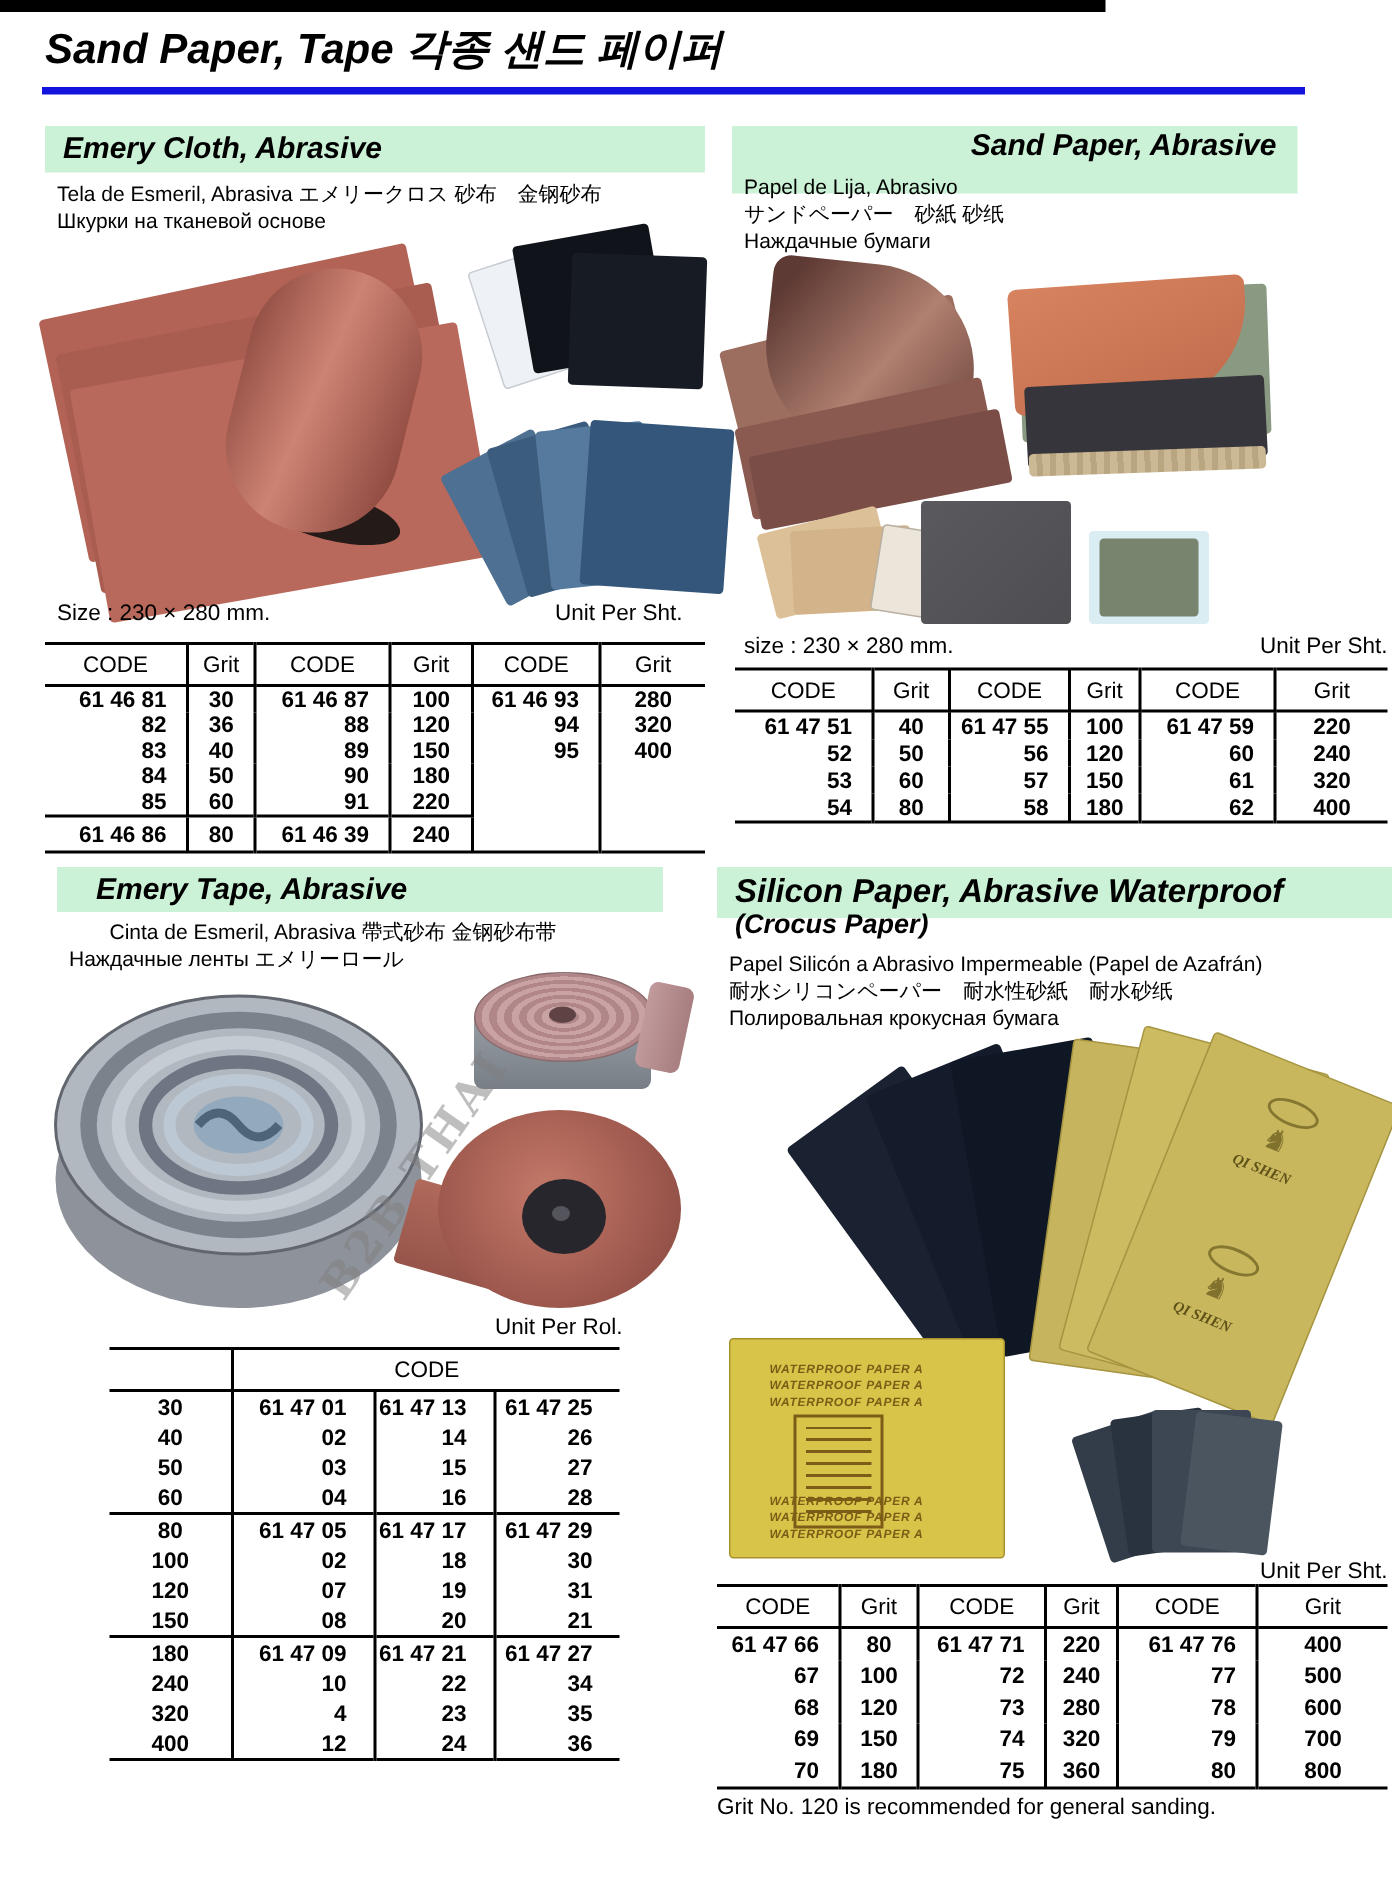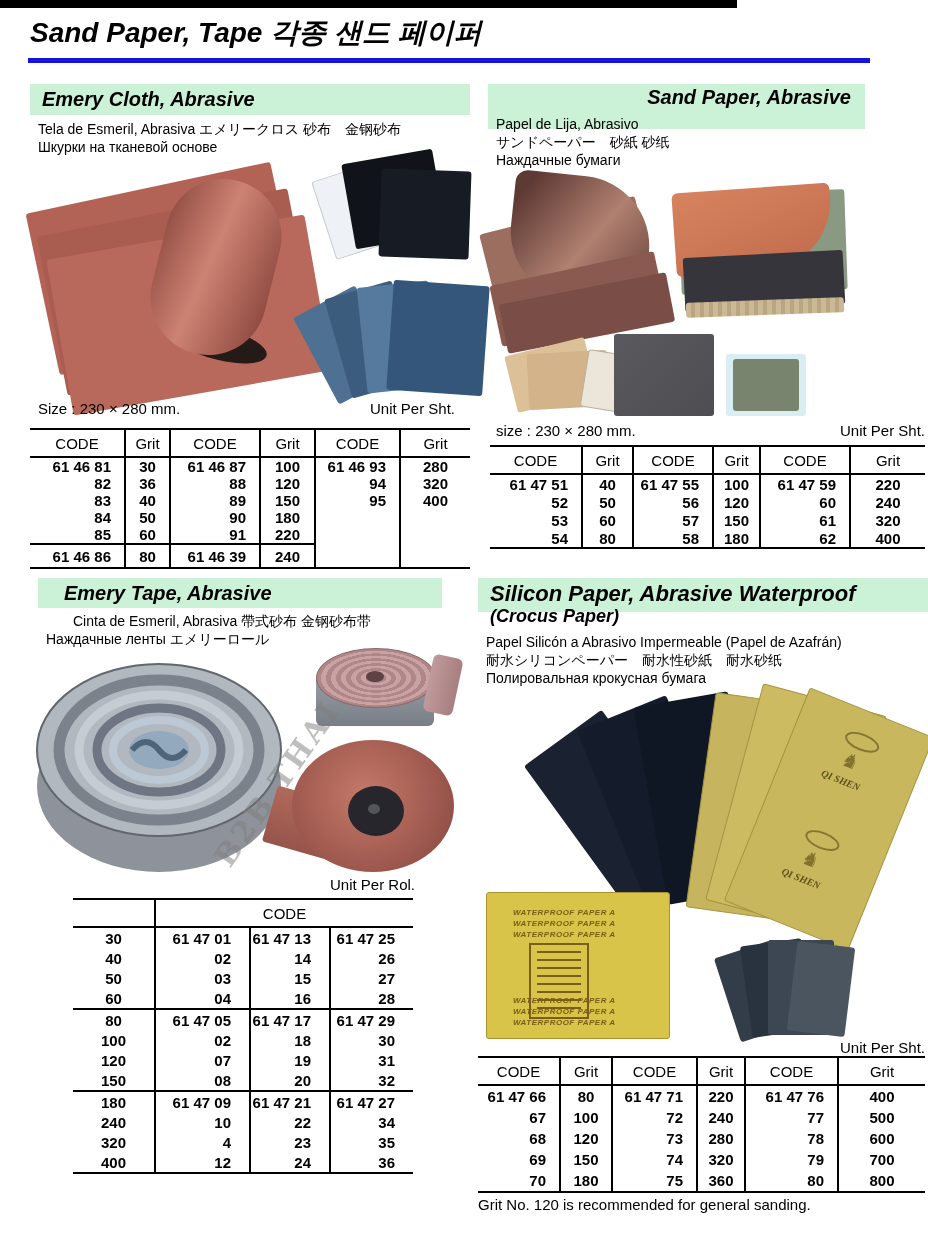--- a/index.html
+++ b/index.html
@@ -332,21 +332,21 @@
         <tr>
           <td class="c0">120</td>
           <td class="c1">07</td>
           <td class="c2">19</td>
           <td class="c3">31</td>
         </tr>
         <tr>
           <td class="c0">150</td>
           <td class="c1">08</td>
           <td class="c2">20</td>
-          <td class="c3">32</td>
+          <td class="c3">21</td>
         </tr>
       </tbody>
     <tbody>
         <tr>
           <td class="c0">180</td>
           <td class="c1">61 47 09</td>
           <td class="c2">61 47 21</td>
           <td class="c3">61 47 27</td>
         </tr>
         <tr>

